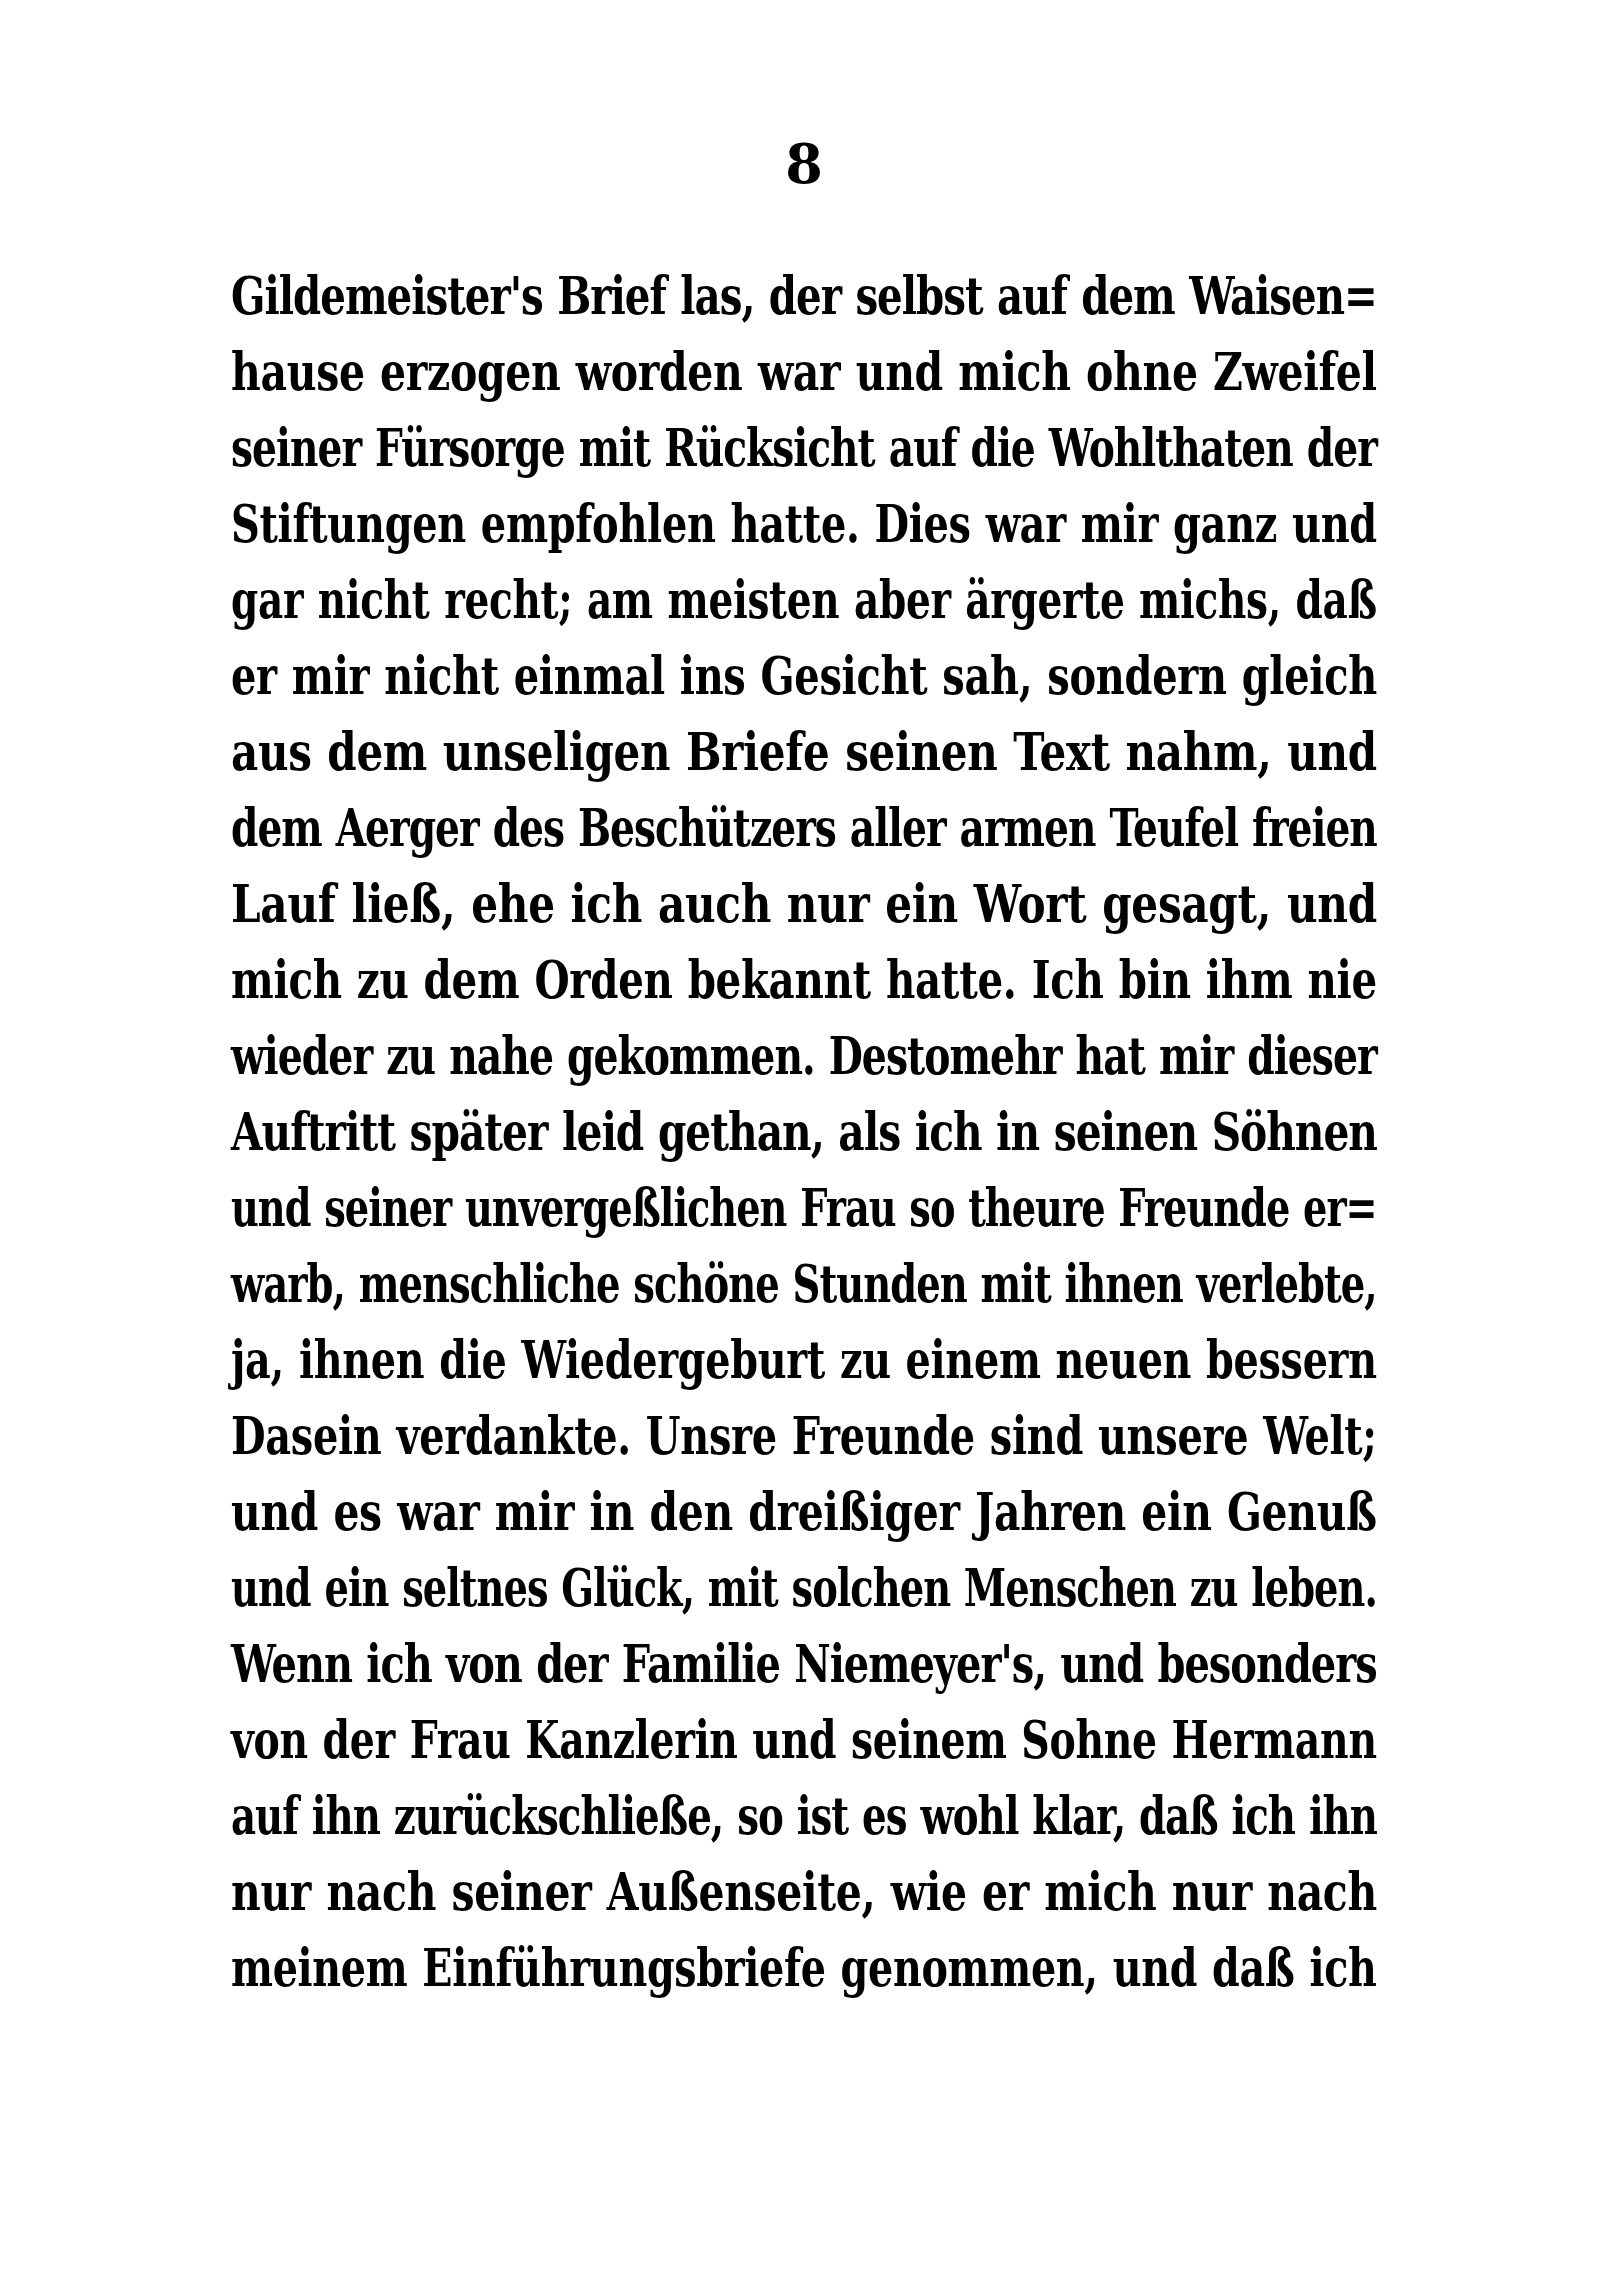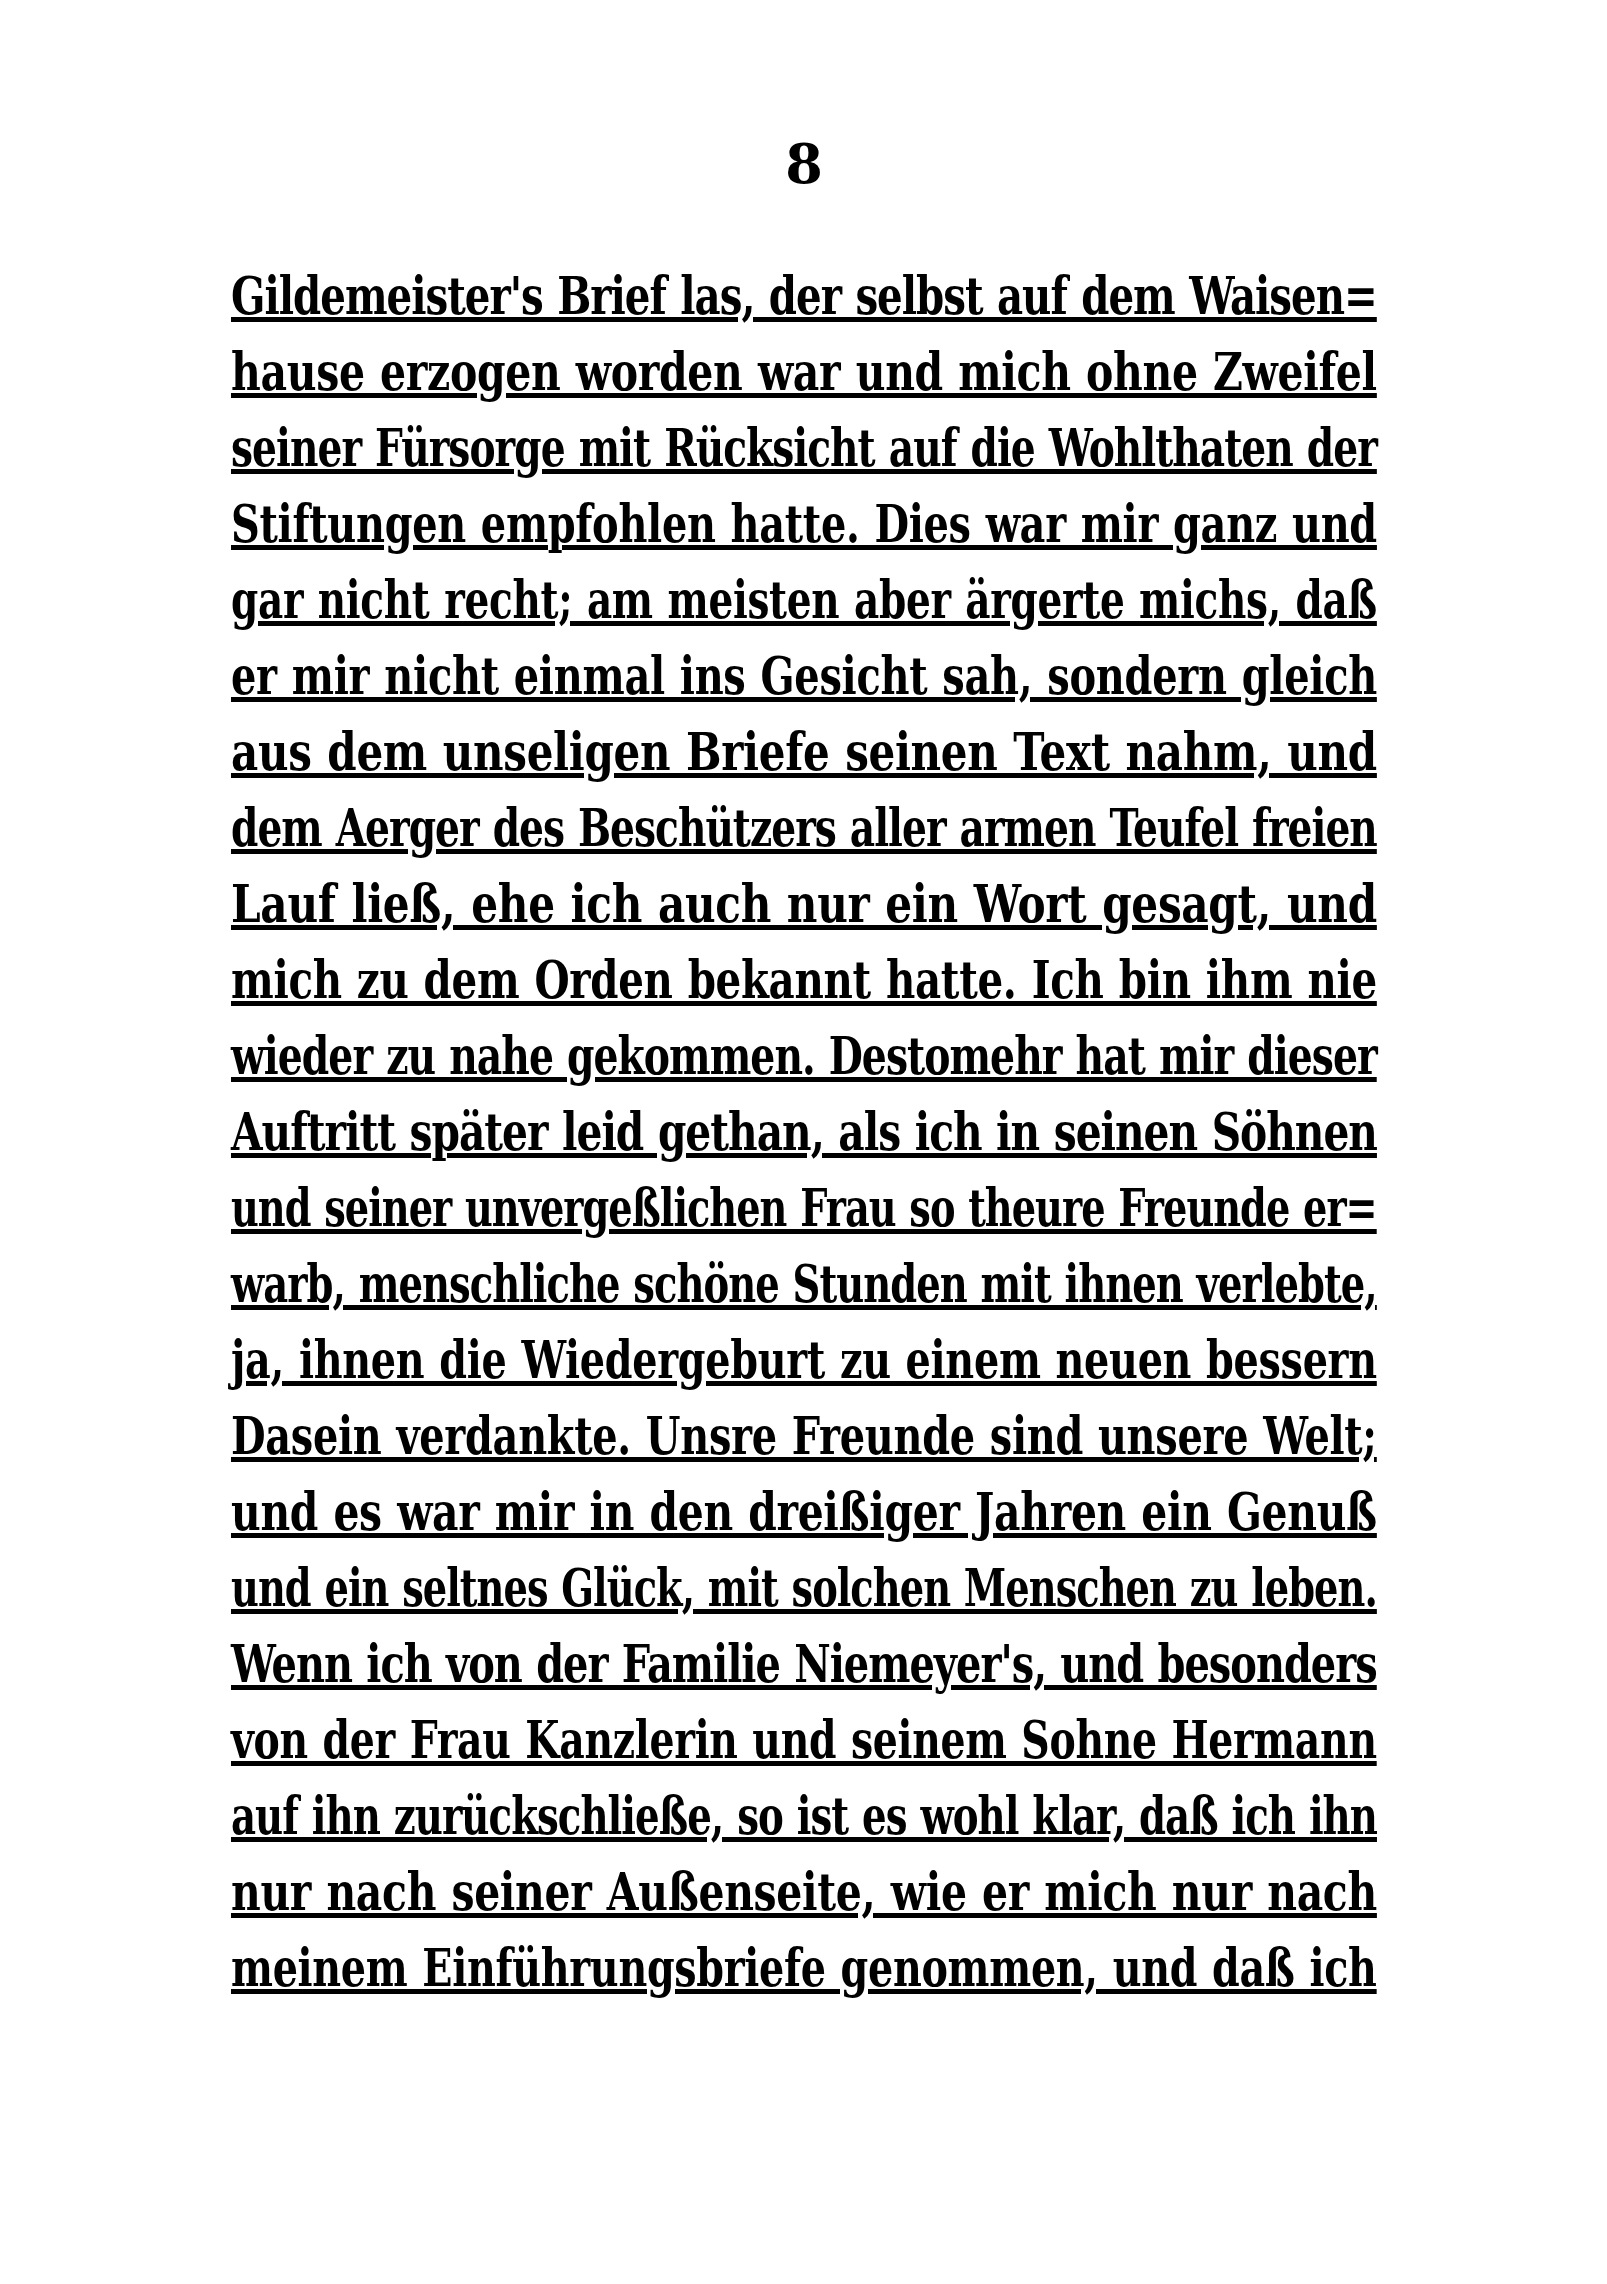--- a/index.html
+++ b/index.html
@@ -32,21 +32,20 @@
       font-size: 54px;
       line-height: 63px;
       font-weight: bold;
       letter-spacing: 0;
     }
     .text-block {
       position: absolute;
       left: 231px;
       top: 258px;
       width: 1143px;
-      text-decoration: underline;
     }
     .line {
       display: block;
       height: 76px;
       line-height: 76px;
       font-size: 52px;
       font-weight: bold;
       white-space: nowrap;
       text-align: justify;
       text-align-last: justify;

